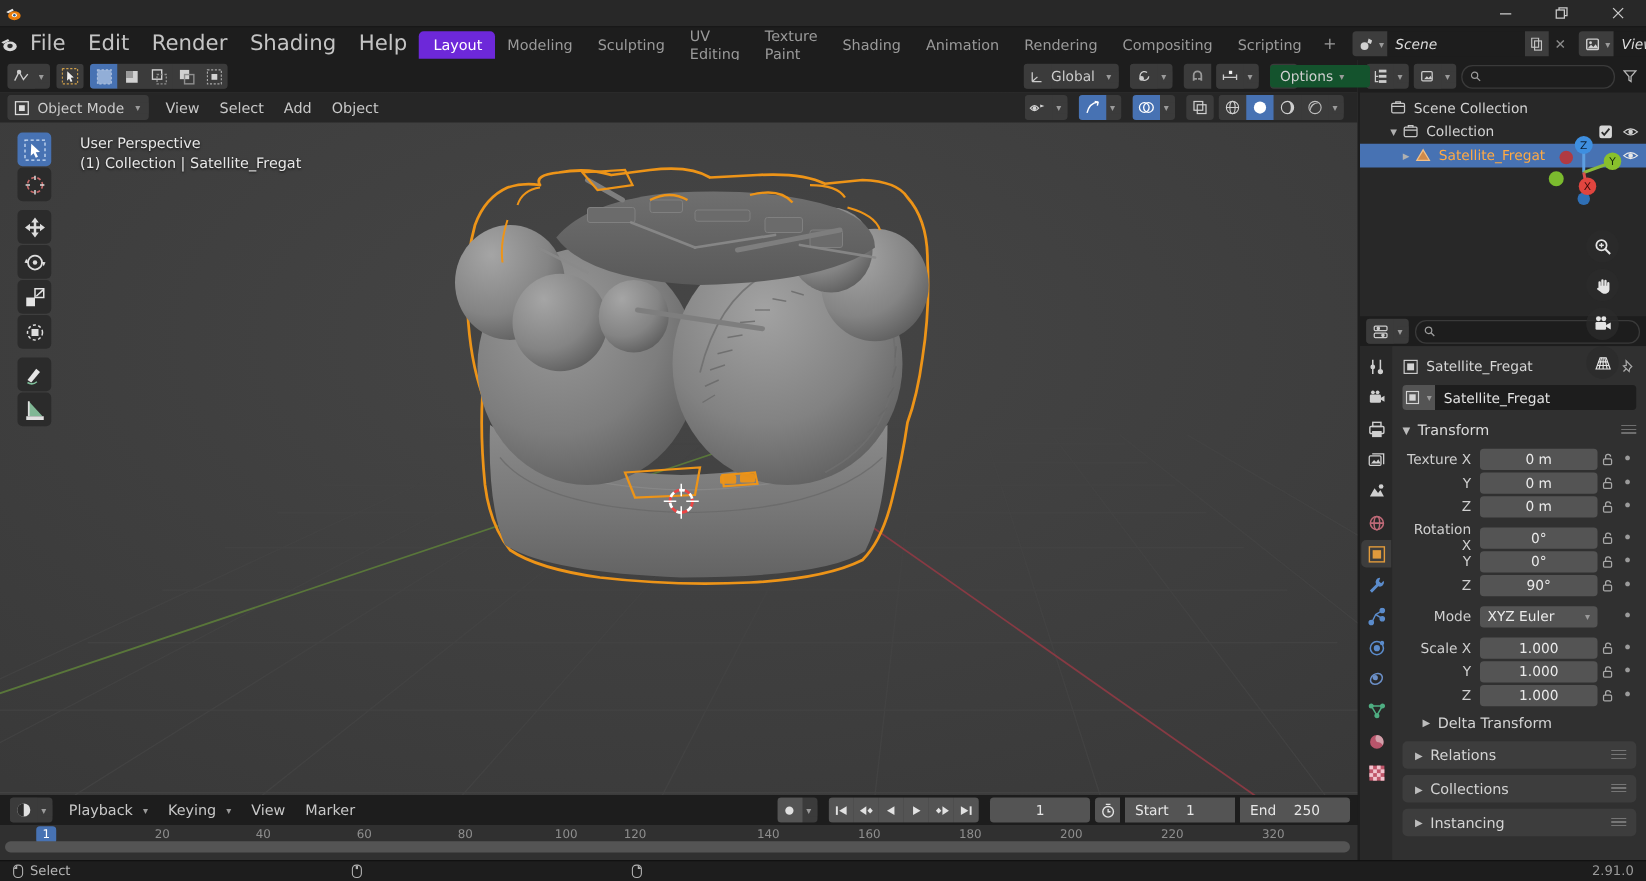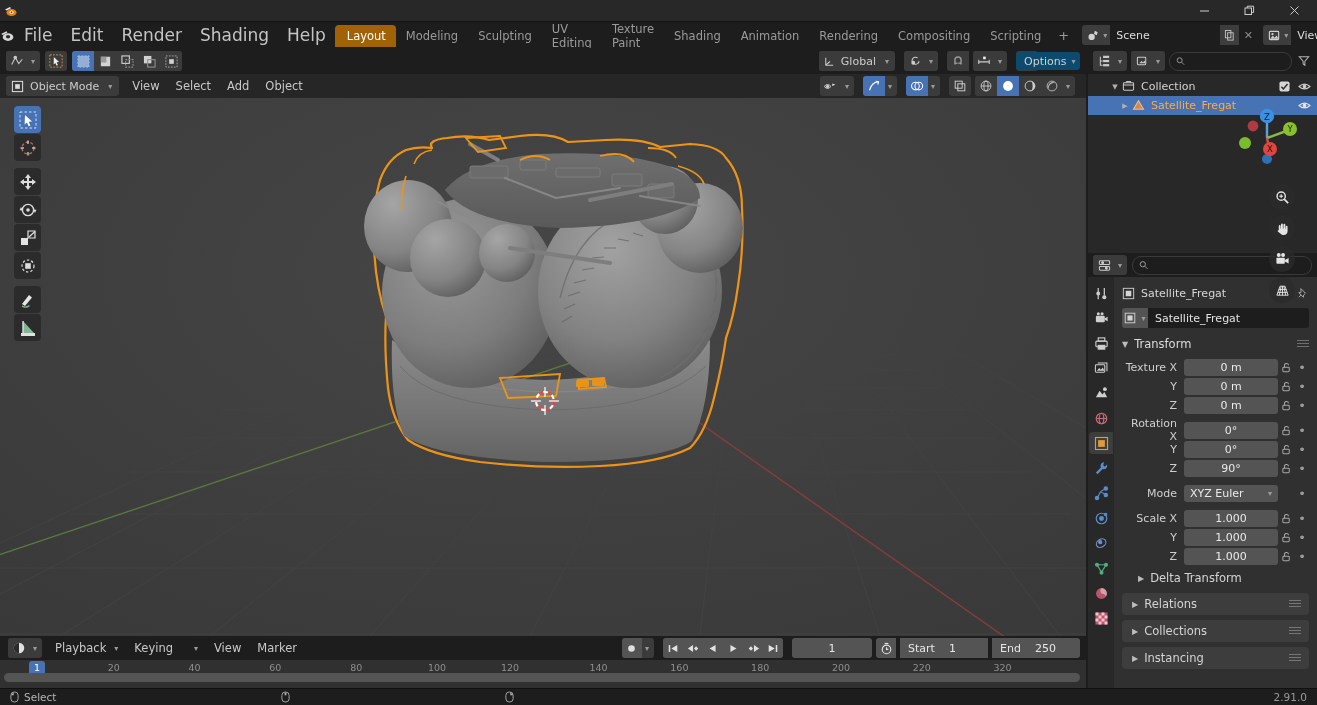--- a/index.html
+++ b/index.html
@@ -15,26 +15,26 @@
   .tb-ctrls{margin-left:auto;display:flex;height:22px;}
   .tb-btn{width:45px;height:22px;display:flex;align-items:center;justify-content:center;
     font-size:12px;color:#cfcfcf;}
 
   
   .topbar{position:absolute;left:0;top:22px;width:1317px;height:26px;background:#1d1d1d;
     display:flex;align-items:center;}
   .blender-icon{width:26px;height:26px;display:flex;align-items:center;justify-content:center;}
   .menu{font-size:17px;color:#c4c4c4;padding:3px 9px;border-radius:3px;}
   .wsp{font-size:11.5px;color:#9a9a9a;padding:4px 10px;border-radius:4px 4px 0 0;margin-top:2px;}
-  .wsp.active{background:#a16207;color:#ffffff;padding-left:12px;}
+  .wsp.active{background:#6d28d9;color:#ffffff;padding-left:12px;}
   .plus{color:#9a9a9a;font-size:13px;padding:0 7px;}
   .scene-block{display:flex;align-items:center;height:20px;margin-left:6px;}
   .id-sel{display:flex;align-items:center;height:20px;background:#3d3d3d;border-radius:3px 0 0 3px;padding:0 3px 0 5px;}
   .id-field{height:20px;background:#1d1d1d;min-width:110px;display:flex;align-items:center;
-    padding:0 6px;font-size:11px;color:#dcdcdc;}
+    padding:0 6px;font-size:11px;color:#dcdcdc;font-style:italic;}
   .id-btn{width:19px;height:20px;display:flex;align-items:center;justify-content:center;background:#3d3d3d;}
   .id-x{width:18px;height:20px;display:flex;align-items:center;justify-content:center;color:#8c8c8c;font-size:11px;}
   .cv{color:#9b9b9b;font-size:8px;margin-left:3px;}
 
   
   .viewport{position:absolute;left:0;top:48px;width:1086px;height:588px;background:#3b3b3b;
     overflow:hidden;}
   .vp-header{position:absolute;left:0;top:48px;width:1086px;height:26px;background:#1d1d1d;
     display:flex;align-items:center;z-index:6;}
   .vp-header2{position:absolute;left:0;top:74px;width:1086px;height:24px;background:#262626;
@@ -63,21 +63,21 @@
   
   .gizmo{position:absolute;right:16px;top:104px;width:68px;height:68px;z-index:5;}
   .navbtns{position:absolute;right:22px;top:184px;display:flex;flex-direction:column;gap:5px;z-index:5;}
   .navbtn{width:26px;height:26px;border-radius:50%;background:rgba(43,43,43,.75);
     display:flex;align-items:center;justify-content:center;}
 
   
   .timeline{position:absolute;left:0;top:636px;width:1086px;height:52px;background:#1d1d1d;}
   .tl-header{height:24px;display:flex;align-items:center;background:#1d1d1d;padding-left:4px;}
   .tl-ruler{position:absolute;left:0;top:24px;width:1086px;height:28px;background:#303030;}
-  .tick{position:absolute;top:2px;font-size:9.5px;color:#8e8e8e;transform:translateX(-50%);}
+  .tick{position:absolute;top:2px;font-size:9.5px;color:#8e8e8e;transform:translateX(-50%);margin-left:16px;}
   .playhead{position:absolute;top:1px;transform:translateX(-50%);background:#4772b3;
     color:#fff;font-size:9.5px;border-radius:3px;padding:1px 5px 2px;}
   .scrollh{position:absolute;left:4px;right:6px;bottom:6px;height:9px;background:#545454;border-radius:5px;}
   .tl-field{height:20px;background:#545454;border-radius:3px;display:flex;align-items:center;
     justify-content:center;font-size:11px;color:#e6e6e6;}
   .tl-lr{height:20px;background:#545454;border-radius:3px;display:flex;align-items:center;
     font-size:11px;color:#e6e6e6;padding:0 8px;gap:14px;}
   .pbtn{width:20px;height:20px;background:#545454;display:flex;align-items:center;justify-content:center;}
 
   
@@ -381,20 +381,24 @@
         <circle r="9" fill="none" stroke="#e44" stroke-width="2.2" stroke-dasharray="4.5 4.5"></circle>
         <circle r="9" fill="none" stroke="#fff" stroke-width="2.2" stroke-dasharray="4.5 4.5" stroke-dashoffset="4.5"></circle>
         <line x1="-14" y1="0" x2="-4" y2="0" stroke="#fff" stroke-width="1.2"></line>
         <line x1="4" y1="0" x2="14" y2="0" stroke="#fff" stroke-width="1.2"></line>
         <line x1="0" y1="-14" x2="0" y2="-4" stroke="#fff" stroke-width="1.2"></line>
         <line x1="0" y1="4" x2="0" y2="14" stroke="#fff" stroke-width="1.2"></line>
       </g>
     </svg>
   </div>
 
+  <div class="vp-text">
+    <div>User Perspective</div>
+    <div>(1) Collection | Satellite_Fregat</div>
+  </div>
 
   <div class="tools">
     <div class="tool active">
       <svg width="18" height="18" viewBox="0 0 18 18">
         <rect x="1" y="1" width="16" height="16" fill="none" stroke="#cfe0f5" stroke-width="1" stroke-dasharray="2.5 2"></rect>
         <path d="M6 4 L13 10.5 L9.6 10.8 L11.4 14.4 L9.6 15.2 L7.9 11.6 L5.6 13.6 Z" fill="#fff"></path>
       </svg>
     </div>
     <div class="tool">
       <svg width="18" height="18" viewBox="0 0 18 18">
@@ -681,41 +685,41 @@
             <circle cx="8" cy="8" r="5.6" fill="none" stroke="#bfbfbf" stroke-width="1"></circle>
             <path d="M4 11.4 A5.6 5.6 0 0 1 11.6 4.2 A7 7 0 0 0 4 11.4z" fill="#bdbdbd"></path>
           </svg>
         </div>
         <span class="cv" style="padding-right:5px">▾</span>
       </div>
     </div>
   </div>
 
   <div style="position:absolute;left:1016px;top:52px;z-index:7;display:flex;align-items:center;
-       height:18px;background:#0c4a6e;border-radius:3px;padding:0 5px 0 8px;">
+       height:18px;background:#14532d;border-radius:3px;padding:0 21px 0 8px;">
     <span style="font-size:11px;color:#cfcfcf">Options</span>
     <span class="cv" style="margin-left:5px">▾</span>
   </div>
 
   <div class="timeline">
     <div class="tl-header">
       <div class="grp" style="margin-left:4px">
         <div class="hbtn">
           <svg width="14" height="14" viewBox="0 0 16 16">
             <circle cx="8" cy="8" r="6" fill="#e0e0e0"></circle>
             <path d="M8 2 a6 6 0 0 0 0 12z" fill="#2b2b2b"></path>
           </svg>
         </div>
           <span class="cv" style="padding-right:5px">▾</span>
       </div>
       <div class="mode-item" style="display:flex;align-items:center;gap:5px">
         <span>Playback</span>
           <span class="cv">▾</span>
       </div>
-      <div class="mode-item" style="display:flex;align-items:center;gap:18px">
+      <div class="mode-item" style="display:flex;align-items:center;gap:5px">
         <span>Keying</span>
           <span class="cv">▾</span>
       </div>
       <div class="mode-item">View</div>
       <div class="mode-item">Marker</div>
 
       <div style="margin-left:auto;display:flex;align-items:center;gap:4px;padding-right:6px">
         <div class="grp">
           <div class="pbtn">
             <svg width="11" height="11" viewBox="0 0 12 12">
@@ -779,21 +783,21 @@
       </div>
     </div>
 
     <div class="tl-ruler">
       <div id="tl-ticks">
           <div class="tick" style="left: 113.763px;">20</div>
           <div class="tick" style="left: 194.566px;">40</div>
           <div class="tick" style="left: 275.369px;">60</div>
           <div class="tick" style="left: 356.173px;">80</div>
           <div class="tick" style="left: 436.976px;">100</div>
-          <div class="tick" style="left: 510px;">120</div>
+          <div class="tick" style="left: 492px;">120</div>
           <div class="tick" style="left: 598.582px;">140</div>
           <div class="tick" style="left: 679.386px;">160</div>
           <div class="tick" style="left: 760.189px;">180</div>
           <div class="tick" style="left: 840.992px;">200</div>
           <div class="tick" style="left: 921.795px;">220</div>
           <div class="tick" style="left: 1002.6px;">320</div>
         </div>
       <div class="playhead" style="left:37px">1</div>
       <div class="scrollh"></div>
     </div>
@@ -831,20 +835,32 @@
       </div>
       <div style="width:16px;display:flex;align-items:center;justify-content:center">
         <svg width="12" height="12" viewBox="0 0 14 14" fill="none" stroke="#b5b5b5" stroke-width="1.2">
           <path d="M1.5 2 H12.5 L8 7.2 V12 L6 10.6 V7.2z"></path>
         </svg>
       </div>
     </div>
 
     <div style="padding-top:3px">
 
+      <div class="ol-row">
+        <div style="width:10px"></div>
+        <div class="disc"></div>
+        <span style="margin-right:6px;display:flex">
+          <svg width="13" height="13" viewBox="0 0 14 14" fill="none" stroke="#c9c9c9" stroke-width="1.1">
+            <rect x="1.5" y="3" width="11" height="8" rx="1"></rect>
+              <path d="M1.5 5.4 H12.5"></path>
+              <path d="M5 3 V1.6 H9 V3"></path>
+          </svg>
+        </span>
+        <span class="ol-name">Scene Collection</span>
+      </div>
 
       <div class="ol-row">
         <div style="width:20px"></div>
         <div class="disc">▼</div>
         <span style="margin-right:6px;display:flex">
           <svg width="13" height="13" viewBox="0 0 14 14" fill="none" stroke="#c9c9c9" stroke-width="1.1">
             <rect x="1.5" y="3" width="11" height="8" rx="1"></rect>
               <path d="M1.5 5.4 H12.5"></path>
               <path d="M5 3 V1.6 H9 V3"></path>
           </svg>

